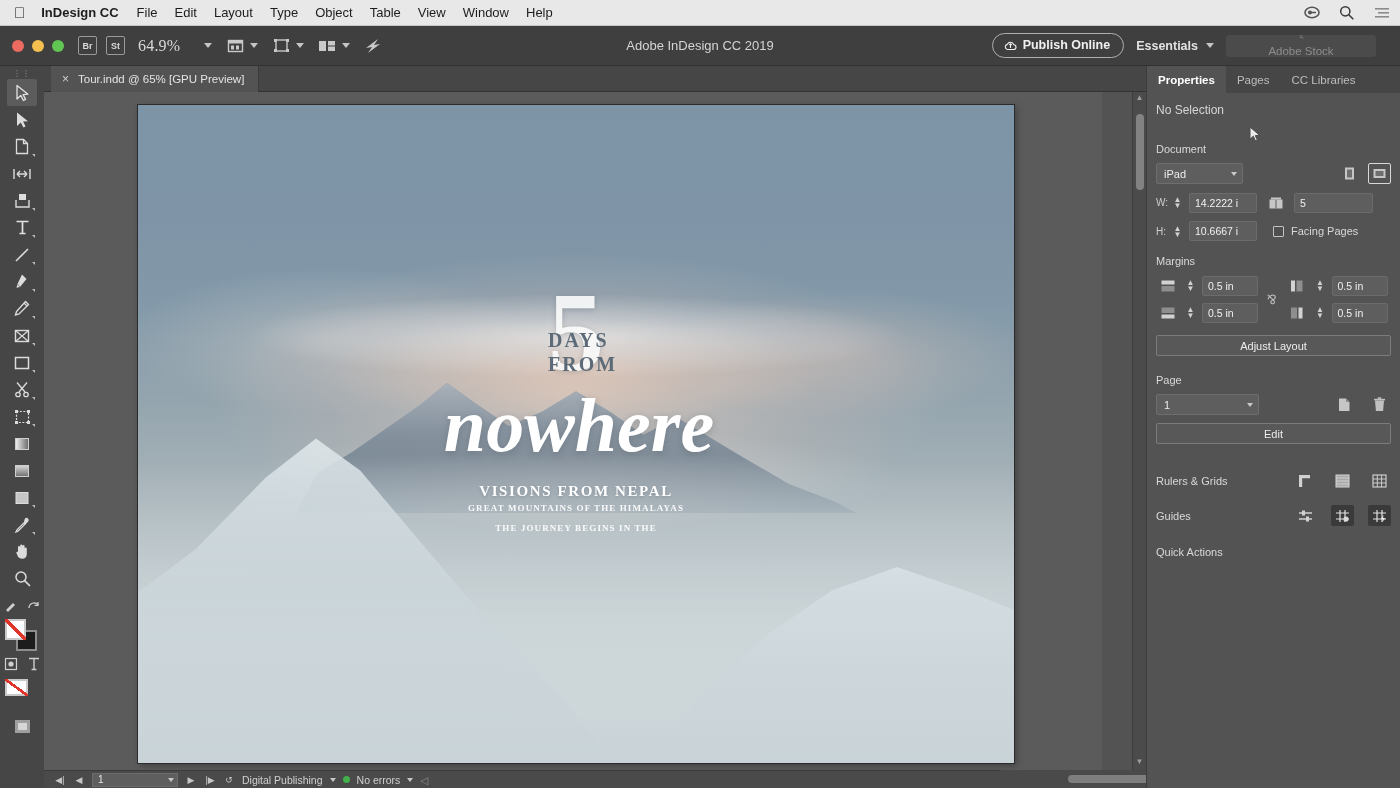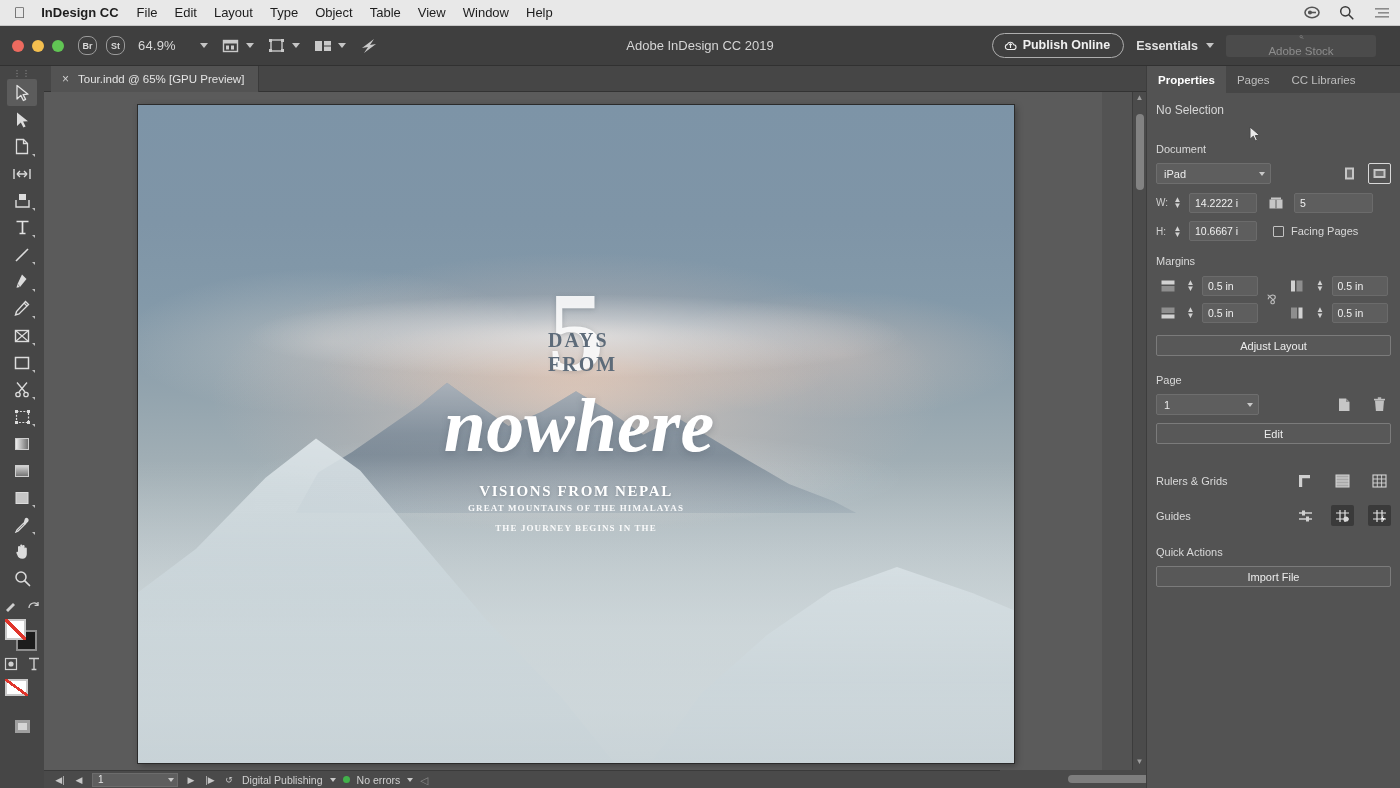--- a/index.html
+++ b/index.html
@@ -31,25 +31,25 @@
     position: absolute; top: 26px; left: 0; width: 1400px; height: 40px;
     background: #3f3f3f;
     display: flex; align-items: center;
     border-bottom: 1px solid #313131;
   }
   .traffic { display: flex; gap: 8px; margin-left: 12px; }
   .tl { width: 12px; height: 12px; border-radius: 50%; }
   .tl.r { background: #ec6a5f; } .tl.y { background: #f4bf4f; } .tl.g { background: #61c554; }
   .tb-sep { width: 14px; }
   .sqicon {
-    width: 19px; height: 19px; border: 1px solid #9a9a9a; border-radius: 8px;
+    width: 19px; height: 19px; border: 1px solid #9a9a9a; border-radius: 2px;
     display: flex; align-items: center; justify-content: center;
     font-size: 9px; font-weight: bold; color: #d8d8d8; margin-right: 9px;
   }
-  .zoomfield { color: #d9d9d9; font-size: 13px; margin: 0 20px 0 4px; letter-spacing: .2px; }
+  .zoomfield { color: #d9d9d9; font-size: 16px; margin: 0 20px 0 4px; letter-spacing: .2px; font-family: Liberation Serif, serif; }
   .caret { width: 0; height: 0; border-left: 4px solid transparent; border-right: 4px solid transparent; border-top: 5px solid #c5c5c5; margin: 0 12px 0 4px; }
   .tbicon { width: 22px; height: 18px; display: flex; align-items: center; justify-content: center; color: #c9c9c9; }
   .apptitle {
     position: absolute; left: 0; right: 0; text-align: center;
     font-size: 13px; color: #d5d5d5; pointer-events: none;
   }
   .titlebar-right { position: absolute; right: 24px; display: flex; align-items: center; gap: 12px; }
   .publish-btn {
     border: 1px solid #aeaeae; border-radius: 13px;
     padding: 4px 13px 5px 11px; color: #f0f0f0; font-size: 12.5px; font-weight: bold;
@@ -241,21 +241,21 @@
   .ptab.active { background: #535353; color: #fff; font-weight: bold; }
   .panel-body { padding: 10px 9px 0 9px; color: #d8d8d8; font-size: 11px; }
   .nosel { font-size: 12px; color: #d6d6d6; margin-bottom: 26px; }
   .sect-title { font-size: 11px; color: #d9d9d9; margin: 0 0 8px 0; }
   .row { display: flex; align-items: center; gap: 7px; margin-bottom: 8px; }
   .select {
     height: 21px; background: #5e5e5e; border: 1px solid #6e6e6e; border-radius: 2px;
     display: flex; align-items: center; justify-content: space-between;
     padding: 0 5px 0 7px; font-size: 11px; color: #ececec;
   }
-  .sel-doc { width: 115px; }
+  .sel-doc { width: 87px; }
   .sel-page { width: 103px; }
   .iconbtn {
     width: 23px; height: 21px; display: flex; align-items: center; justify-content: center;
     color: #cfcfcf; border-radius: 2px;
   }
   .iconbtn.boxed { border: 1.5px solid #d8d8d8; }
   .iconbtn.dark { background: #3a3a3a; }
   .field-lbl { font-size: 10px; color: #cecece; width: 10px; text-align: right; }
   .stepper { display: flex; flex-direction: column; gap: 1px; color: #d2d2d2; line-height: 5px; font-size: 8px; width: 9px; align-items: center; }
   .inp {
@@ -837,21 +837,20 @@
         <svg width="17" height="16" viewBox="0 0 17 16">
               <g stroke="#e2e2e2" stroke-width="1.2">
                 <path d="M2 5h13M2 11h13M6 2v12M11 2v12"></path>
               </g>
               <path d="M12.5 7 10 11h2l-.6 3.2L14 10h-2Z" fill="#f0f0f0"></path>
             </svg>
       </span>
     </div>
 
     <div class="sect-title" style="margin-top:20px">Quick Actions</div>
-    <div class="wbtn" style="margin-top:6px">Import File</div>
   </div>
 
   <span class="cursor-arrow">
     <svg width="14" height="18" viewBox="0 0 14 18">
           <path d="M1 1 1 13.2 4.3 10.2 6.5 15 8.4 14.2 6.3 9.6 10.6 9.3Z" fill="#eaeaea" stroke="#4a4a4a" stroke-width="1"></path>
         </svg>
   </span>
 </div>
 
 </div>

